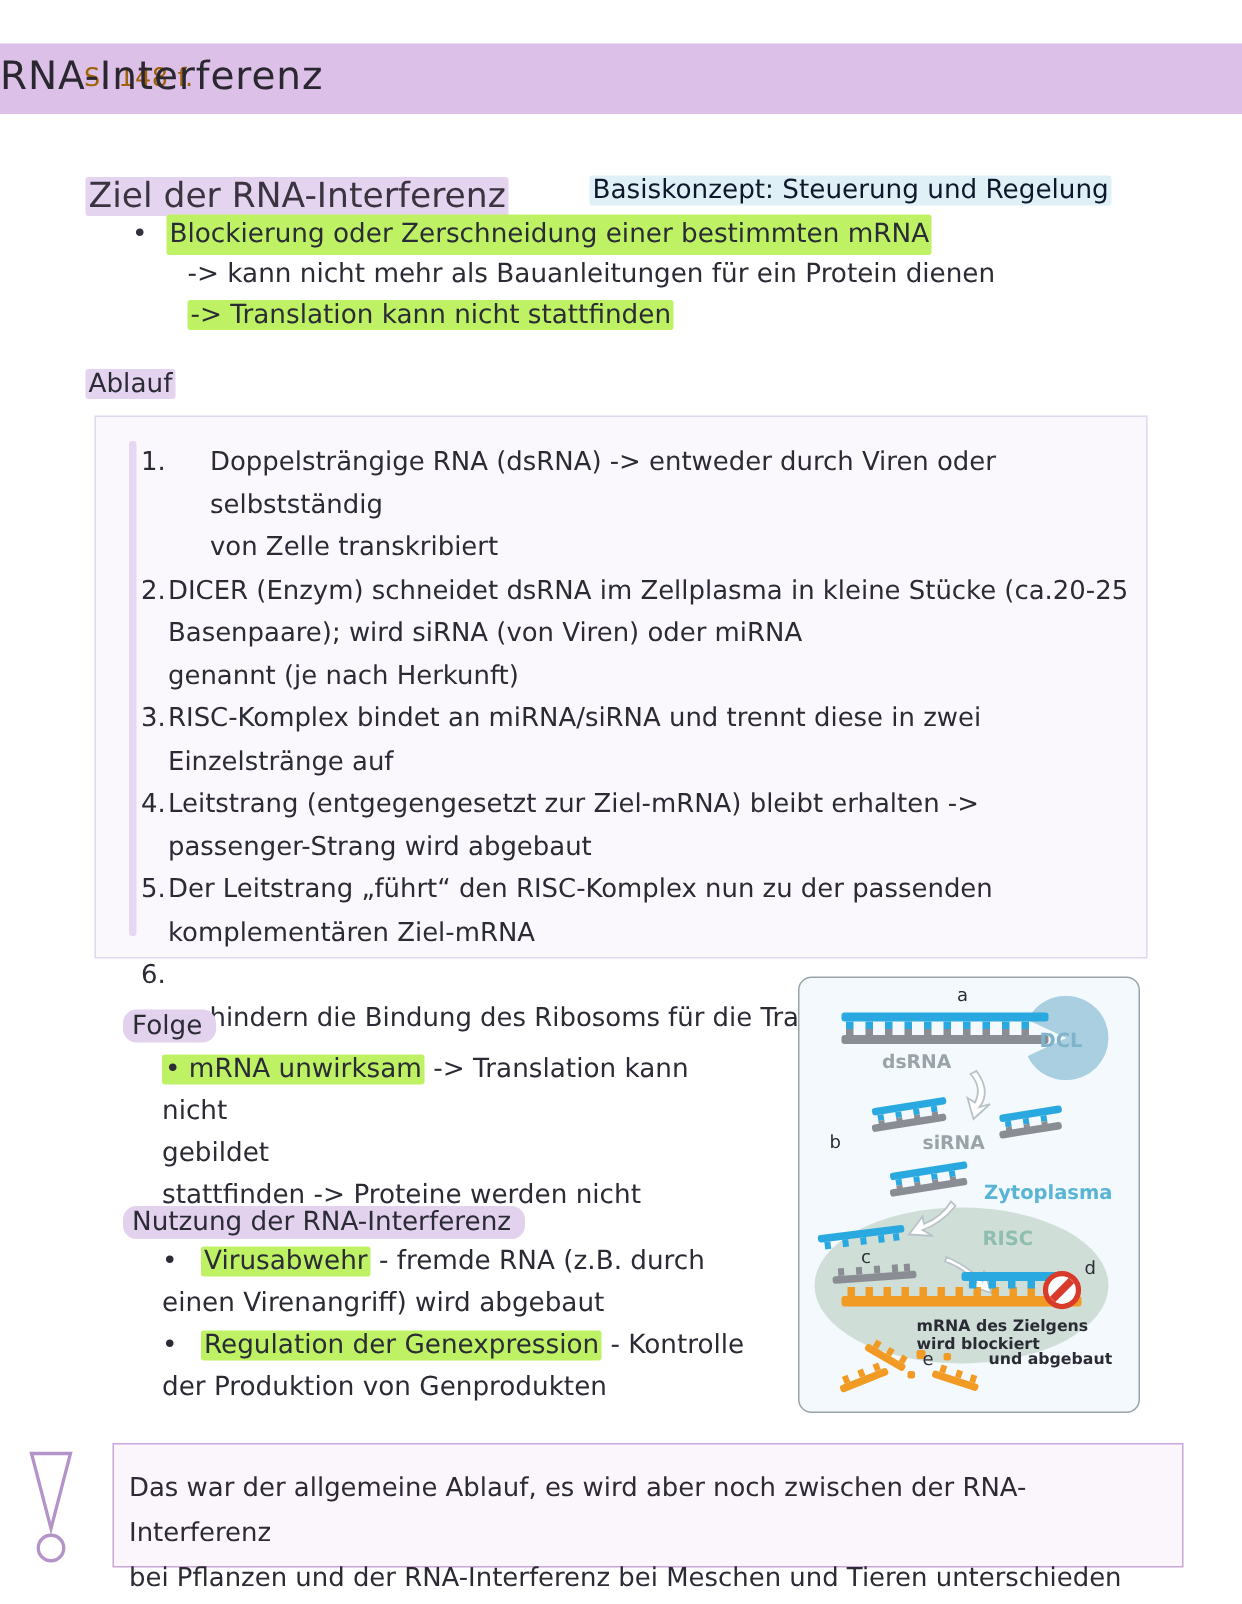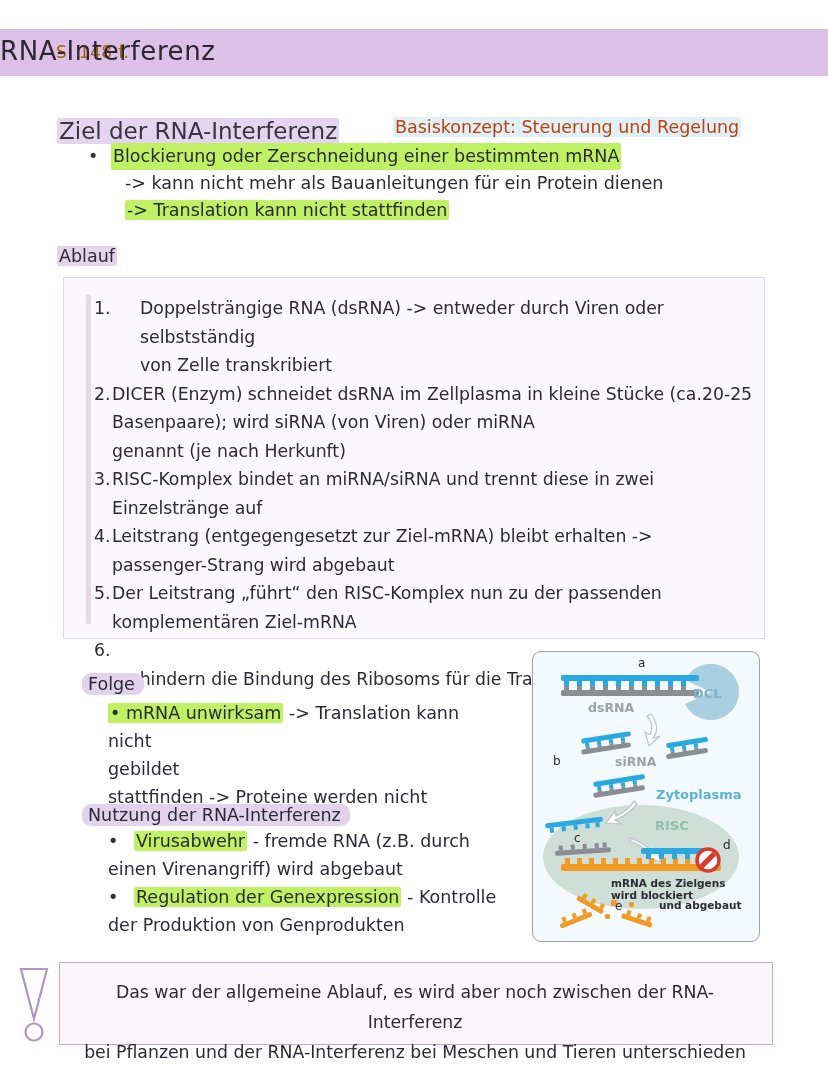--- a/index.html
+++ b/index.html
@@ -79,21 +79,21 @@
     left: 57px;
     top: 118px;
     font-size: 23px;
     color: #3a3440;
   }
   .basiskonzept {
     position: absolute;
     left: 393px;
     top: 117px;
     font-size: 17.5px;
-    color: #c2410c;
+    color: #0f172a;
   }
   .ziel-bullet {
     position: absolute;
     left: 88px;
     top: 143px;
     width: 640px;
     font-size: 17.5px;
     line-height: 27px;
   }
   .ziel-bullet .bullet-row {
@@ -211,28 +211,27 @@
     border: 1.6px solid #9aa3a8;
     border-radius: 9px;
     box-sizing: border-box;
     overflow: hidden;
   }
   .diagram svg { display: block; }
 
   
   .note-box {
     position: absolute;
-    left: 59px;
+    left: 75px;
     top: 962px;
     width: 714px;
     height: 83px;
     background: #faf6fc;
     border: 1.5px solid #c9a7da;
     box-sizing: border-box;
-    text-align: center;
   }
   .note-text {
     position: absolute;
     left: 10px;
     top: 14px;
     width: 690px;
     font-size: 17.3px;
     line-height: 30px;
     color: #2d2a35;
   }

